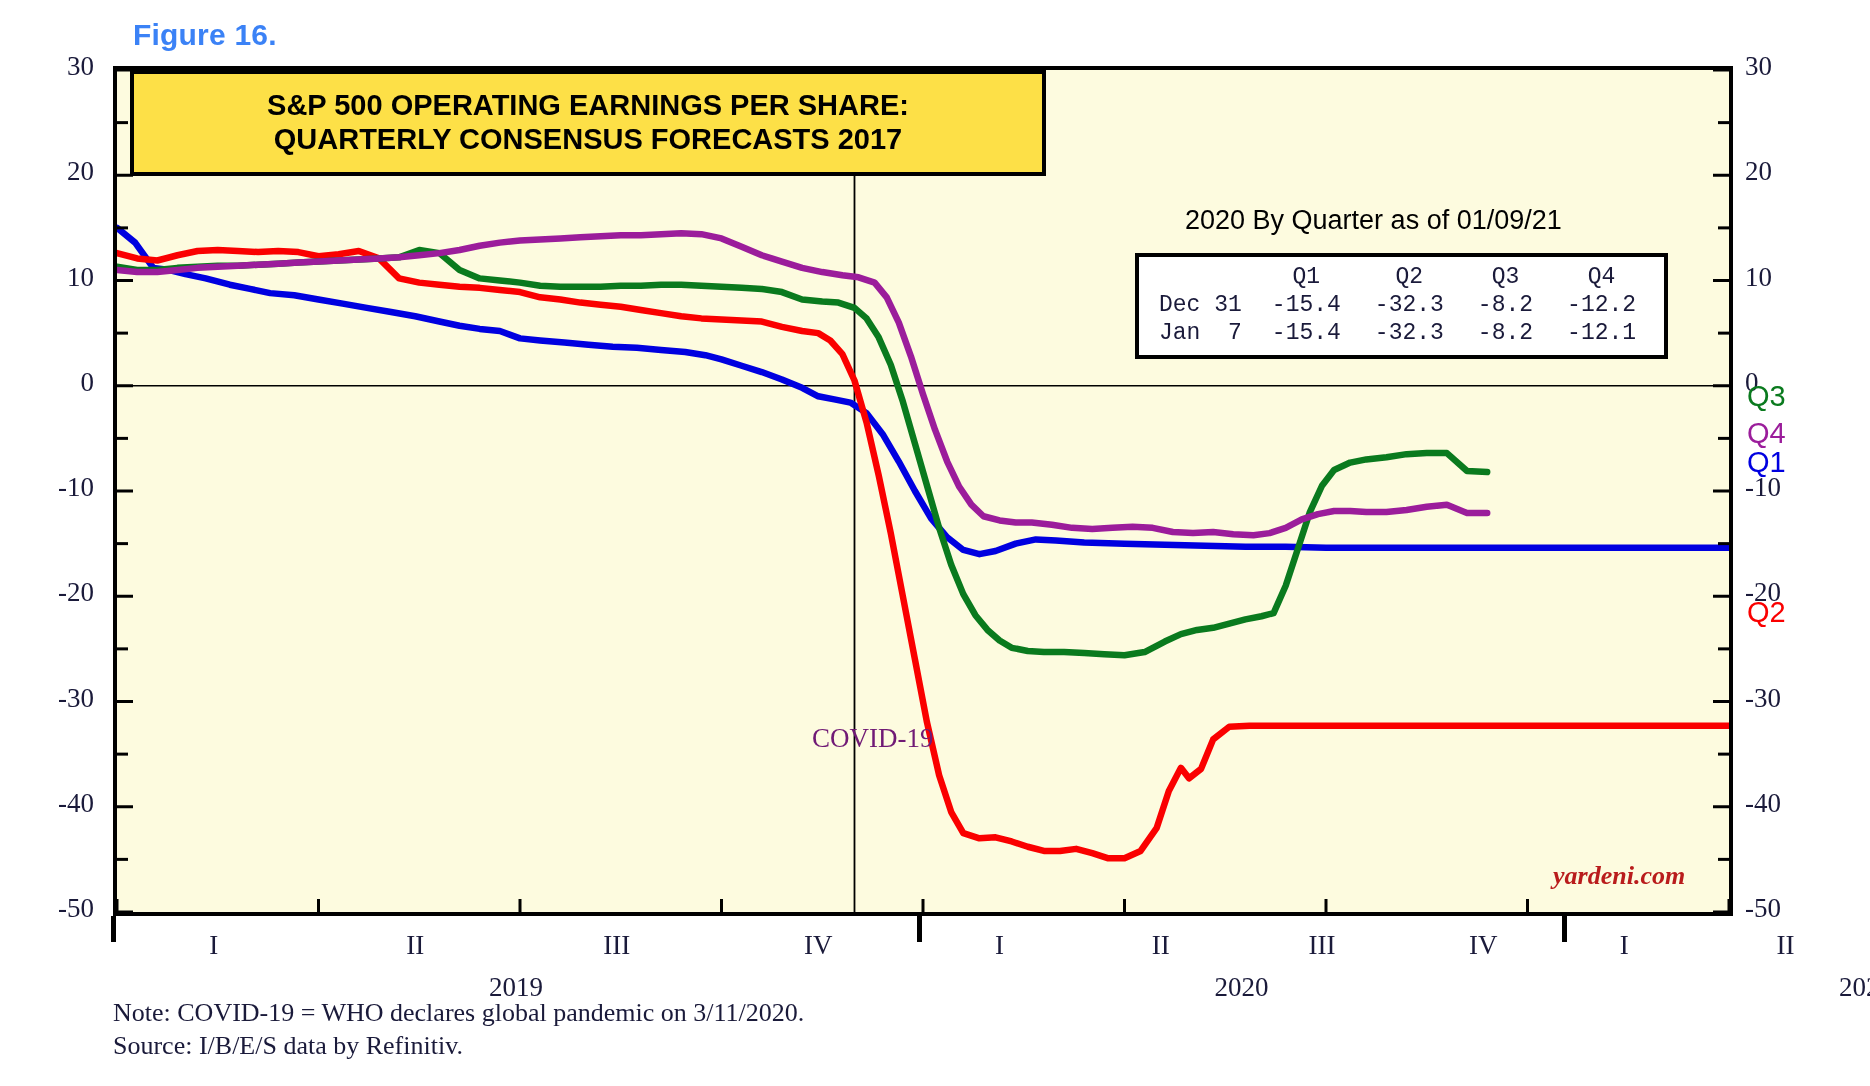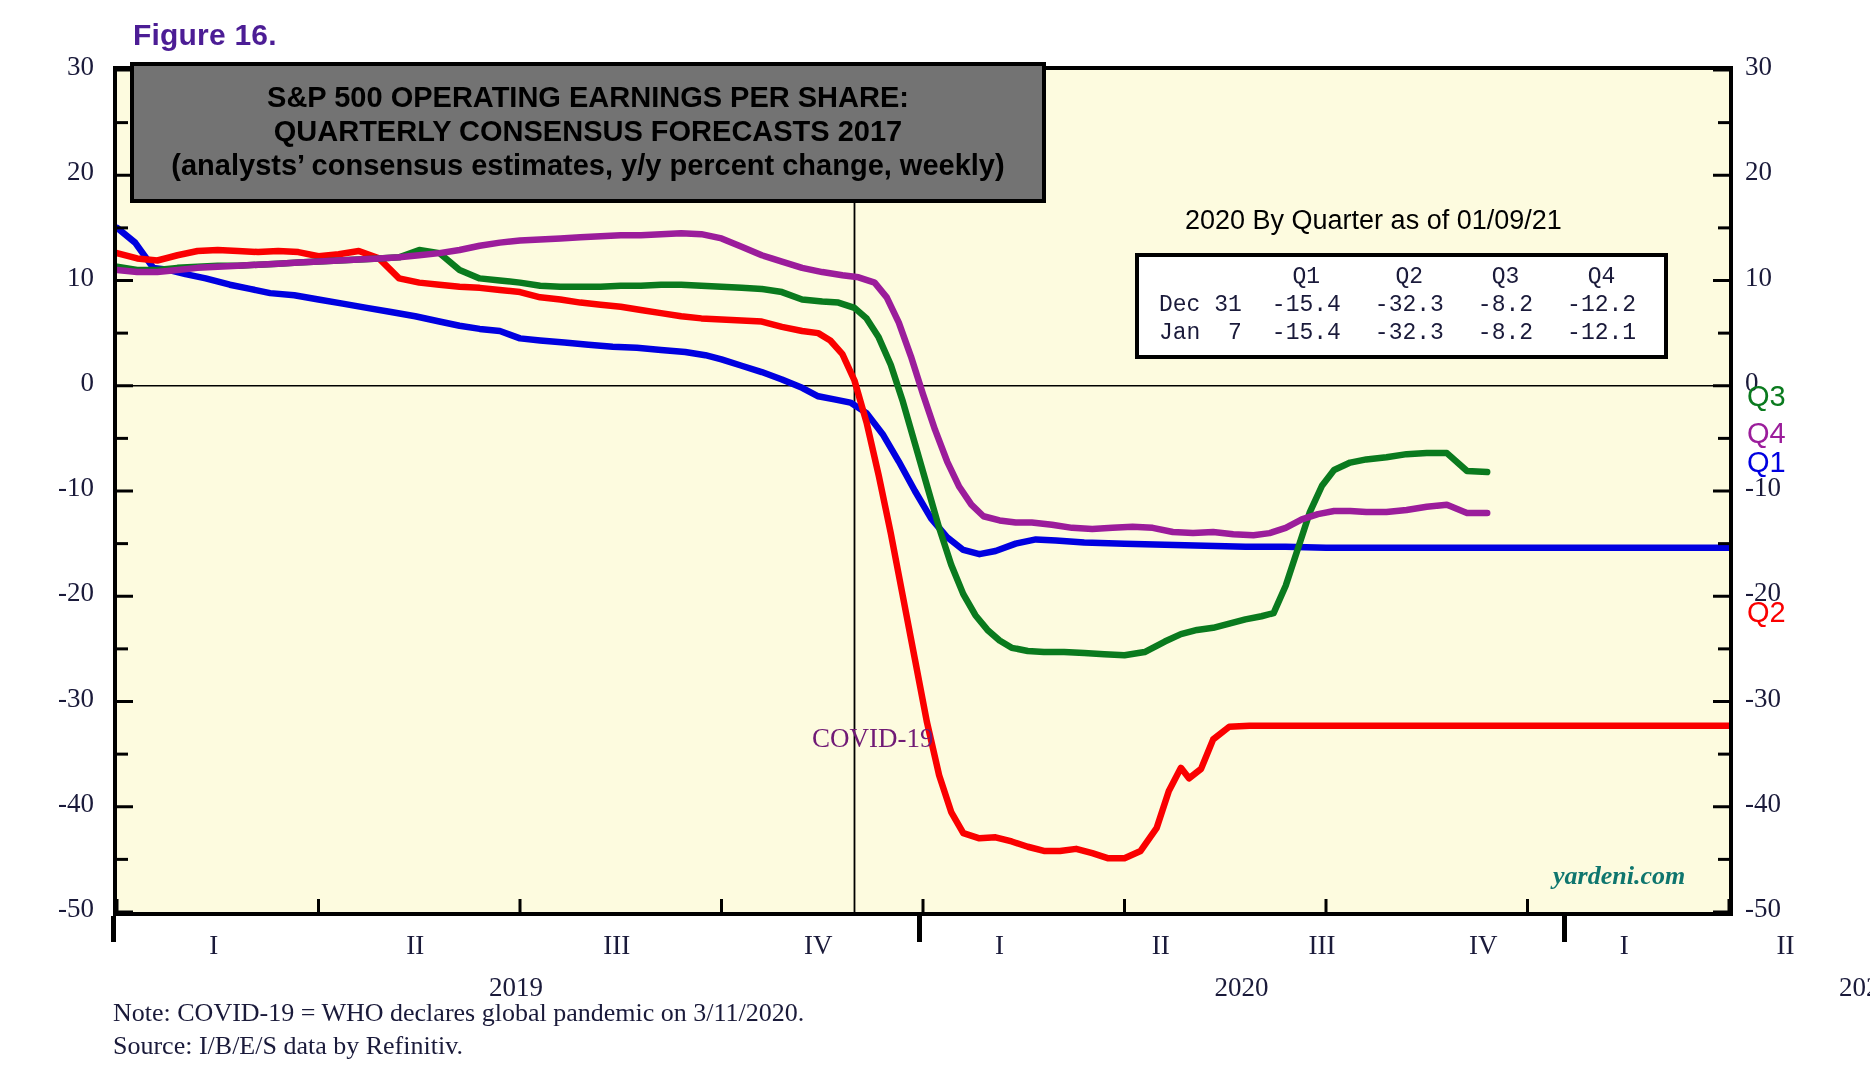--- a/index.html
+++ b/index.html
@@ -6,21 +6,21 @@
   body{
     width:1870px;height:1086px;
     background:#ffffff;
     font-family:"Liberation Serif",serif;
     position:relative;
     overflow:hidden;
   }
   .fig-label{
     position:absolute;left:133px;top:18px;
     font-family:"Liberation Sans",sans-serif;
-    font-weight:bold;font-size:30px;color:#4c1d95;
+    font-weight:bold;font-size:30px;color:#3b82f6;
     letter-spacing:.2px;
   }
   
   #plot-frame{
     position:absolute;
     left:113px;top:66px;
     width:1620px;height:850px;
     background:#fdfbdf;
     border:4px solid #000;
     box-sizing:border-box;
@@ -50,23 +50,23 @@
     top:972px;
     text-align:center;
   }
   .axis-major{
     position:absolute;width:5px;background:#000;top:916px;height:26px;
     transform:translateX(-2px);
   }
   
   #title-box{
     position:absolute;
-    left:130px;top:62px;
+    left:130px;top:70px;
     width:916px;
-    background:#737373;
+    background:#fde047;
     border:4px solid #000;
     box-sizing:border-box;
     padding:14px 10px 16px 10px;
     text-align:center;
     font-family:"Liberation Sans",sans-serif;
     font-weight:bold;
     font-size:29px;
     line-height:1.18;
     color:#000;
   }
@@ -106,21 +106,21 @@
     position:absolute;
     left:812px;top:738px;
     font-size:27px;color:#701a75;
     transform:translateY(-50%);
     white-space:nowrap;
   }
   #watermark{
     position:absolute;
     left:1553px;top:876px;
     font-size:26px;font-style:italic;font-weight:bold;
-    color:#0f766e;
+    color:#b91c1c;
     transform:translateY(-50%);
   }
   
   #notes{
     position:absolute;
     left:113px;top:996px;
     font-size:26px;line-height:1.28;color:#1a1a3a;
   }
 </style>
 </head>
@@ -220,21 +220,20 @@
     <div class="xyear" style="left: 1241.4px;">2020</div>
     <div class="xyear" style="left: 1866.05px;">2021</div>
     <div class="axis-major" style="left: 113px;"></div>
     <div class="axis-major" style="left: 919px;"></div>
     <div class="axis-major" style="left: 1563.8px;"></div>
   </div>
 
 <div id="title-box">
   <div>S&amp;P 500 OPERATING EARNINGS PER SHARE:</div>
   <div>QUARTERLY CONSENSUS FORECASTS 2017</div>
-  <div>(analysts’ consensus estimates, y/y percent change, weekly)</div>
 </div>
 
 <div id="table-heading">2020 By Quarter as of 01/09/21</div>
 <div id="data-table-box">
   <table>
     <thead>
       <tr>
         <th></th>
         <th>Q1</th>
         <th>Q2</th>

